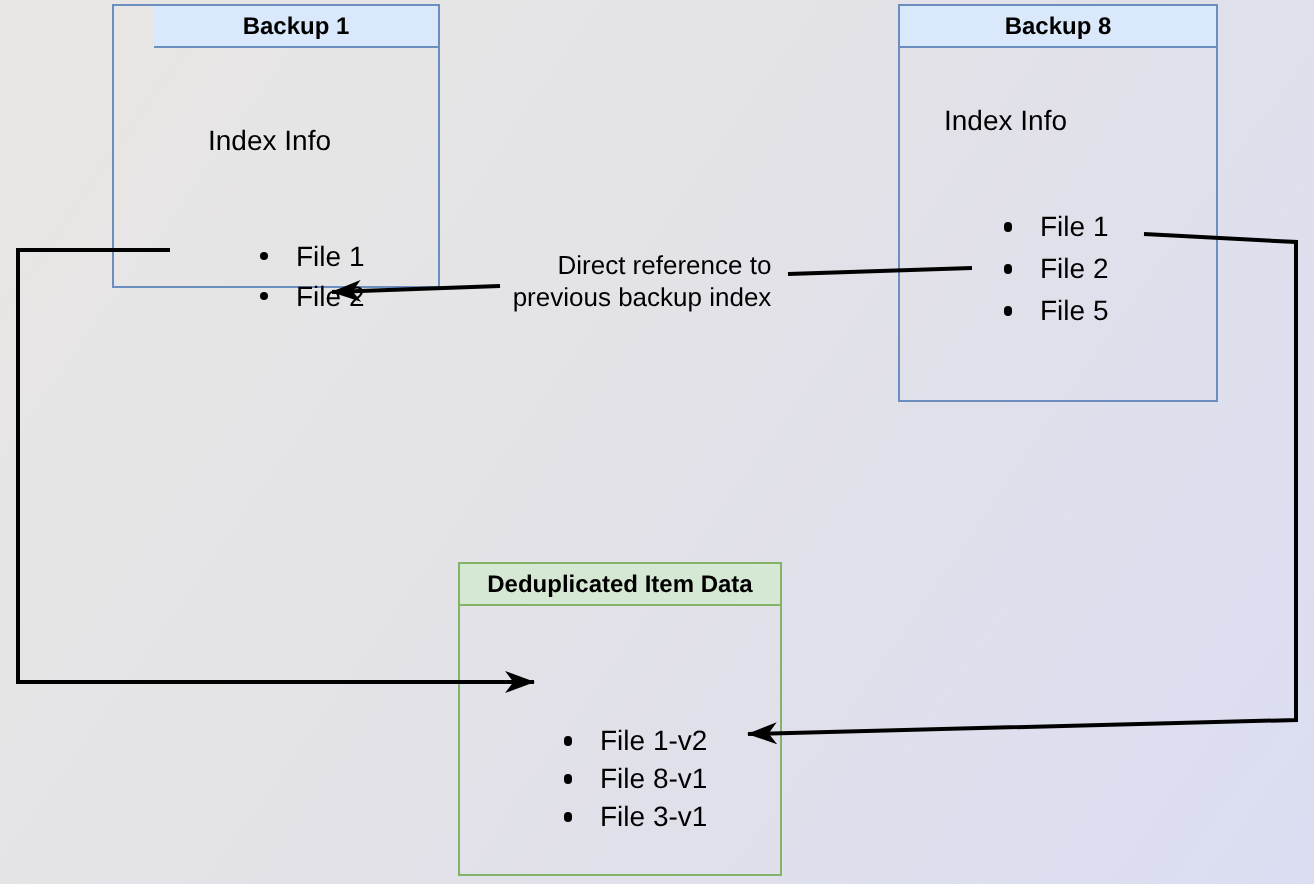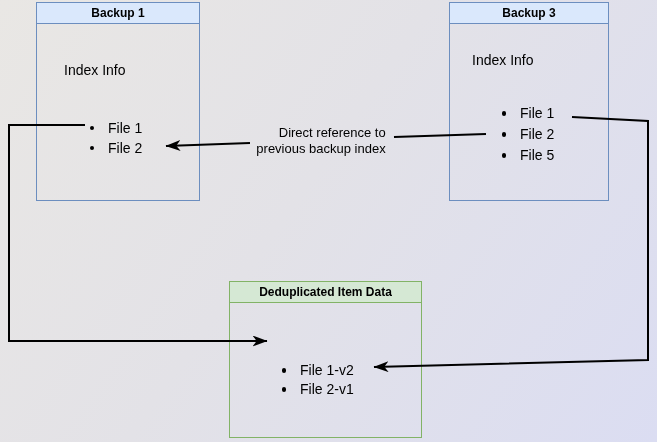--- a/index.html
+++ b/index.html
@@ -23,23 +23,23 @@
   .box-header {
     box-sizing: border-box;
     border-bottom: 1.5px solid;
     border-color: inherit;
     text-align: center;
     font-weight: bold;
     font-size: 12px;
   }
   .box-body { position: relative; }
 
-  .b1 { left: 36px; top: 2px; width: 164px; height: 199px; border-color: #6c8ebf; }
+  .b1 { left: 56px; top: 2px; width: 164px; height: 142px; border-color: #6c8ebf; padding-left: 20px; }
   .b2 { left: 449px; top: 2px; width: 160px; height: 199px; border-color: #6c8ebf; }
-  .b3 { left: 229px; top: 281px; width: 193px; height: 157px; border-color: #82b366; }
+  .b3 { left: 229px; top: 281px; width: 162px; height: 157px; border-color: #82b366; }
 
   .b1 .box-header, .b2 .box-header { background: #dae8fc; height: 21px; line-height: 20px; }
   .b3 .box-header { background: #d5e8d4; height: 21px; line-height: 20px; }
 
   .index-label { position: absolute; font-size: 14px; line-height: 16px; }
   .b1 .index-label { left: 27px; top: 38px; }
   .b2 .index-label { left: 22px; top: 28px; }
 
   .file-list {
     position: absolute;
@@ -96,40 +96,41 @@
       <div class="index-label">Index Info</div>
       <ul class="file-list">
         <li>File 1</li>
         <li>File 2</li>
       </ul>
     </div>
   </div>
 
   <div class="box b2">
     <div class="box-header">
-      <span>Backup 3</span>
+      <span>Backup 8</span>
     </div>
     <div class="box-body">
       <div class="index-label">Index Info</div>
       <ul class="file-list">
         <li>File 1</li>
         <li>File 2</li>
         <li>File 5</li>
       </ul>
     </div>
   </div>
 
   <div class="box b3">
     <div class="box-header">
       <span>Deduplicated Item Data</span>
     </div>
     <div class="box-body">
       <ul class="file-list">
         <li>File 1-v2</li>
-        <li>File 2-v1</li>
+        <li>File 8-v1</li>
+        <li>File 3-v1</li>
       </ul>
     </div>
   </div>
 
   <svg class="wires" viewBox="0 0 657 442" xmlns="http://www.w3.org/2000/svg">
     <defs>
       <marker id="arrow" viewBox="0 0 15 11" refX="14.5" refY="5.5" markerWidth="15" markerHeight="11" orient="auto" markerUnits="userSpaceOnUse">
         <path d="M0,0 L15,5.5 L0,11 L4.2,5.5 Z" fill="#000"></path>
       </marker>
     </defs>

